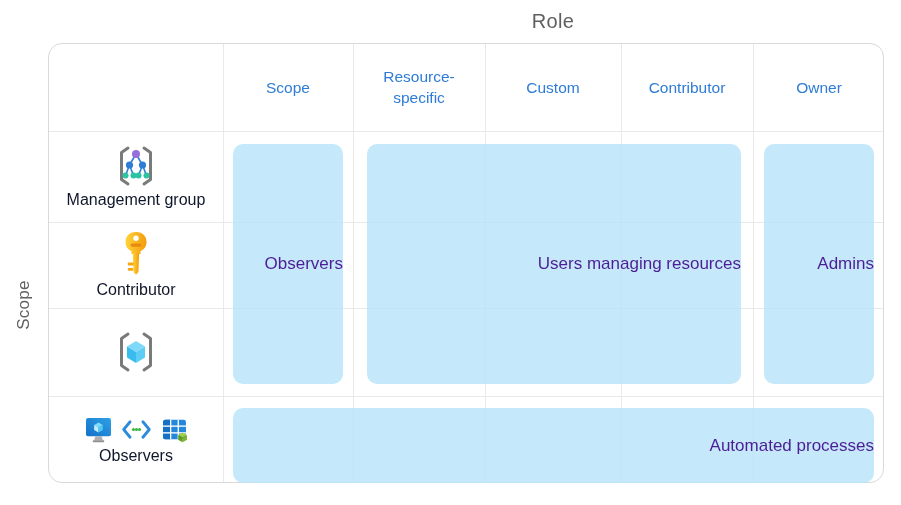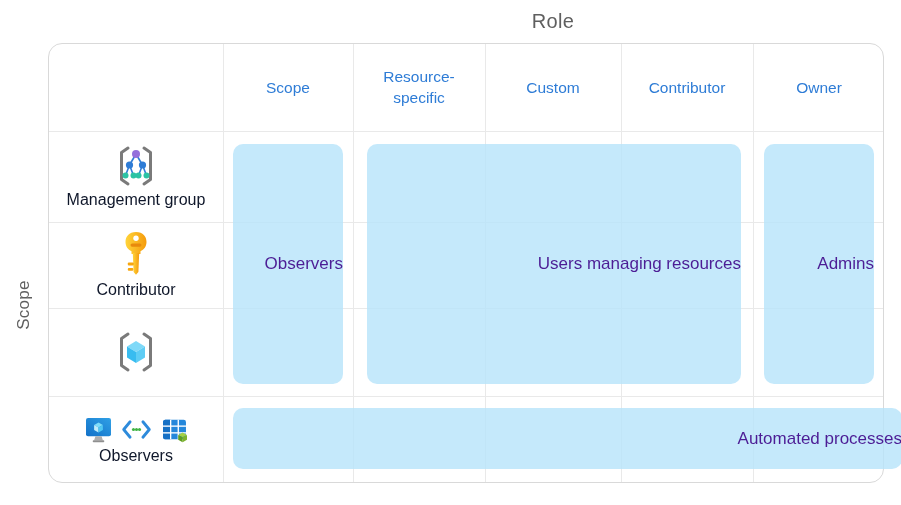--- a/index.html
+++ b/index.html
@@ -56,21 +56,21 @@
   
   .abox{
     position:absolute;z-index:3;border-radius:10px;
     background:rgba(182,227,250,0.8);
     display:flex;align-items:center;justify-content:flex-end;
     color:#4c1d95;font-size:17px;
   }
   .b-observers{left:184px;top:100px;width:110px;height:240px;}
   .b-users{left:318px;top:100px;width:374px;height:240px;}
   .b-admins{left:715px;top:100px;width:110px;height:240px;}
-  .b-automated{left:184px;top:364px;width:641px;height:61px;padding-left:28px;}
+  .b-automated{left:184px;top:364px;width:641px;height:75px;}
 </style>
 </head>
 <body>
 
 <div class="stage">
 
   <div class="role-axis">Role</div>
   <div class="scope-axis">Scope</div>
 
   <div class="grid">

